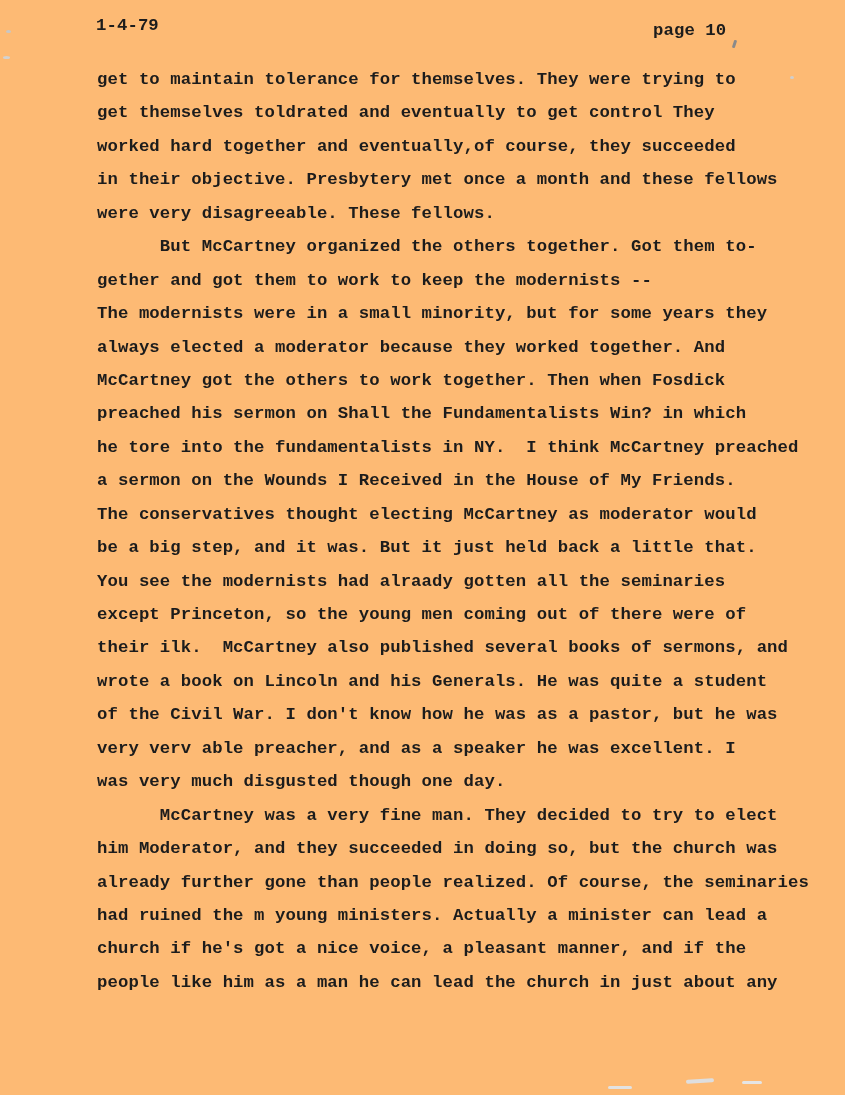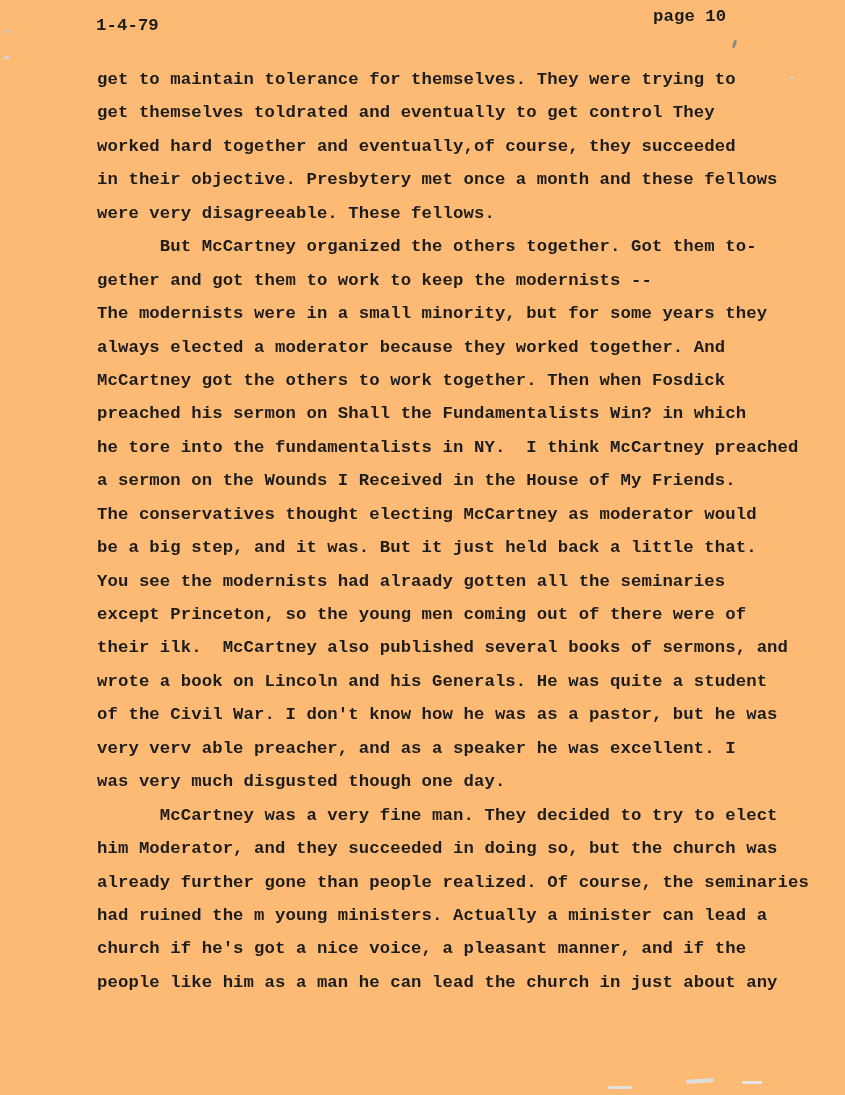--- a/index.html
+++ b/index.html
@@ -27,21 +27,21 @@
     -webkit-font-smoothing: antialiased;
   }
   .header-date {
     position: absolute;
     left: 96px;
     top: 16px;
   }
   .header-page {
     position: absolute;
     left: 653px;
-    top: 7px;
+    top: 21px;
   }
   .body-lines {
     position: absolute;
     left: 97px;
     top: 44px;
     width: 730px;
     margin-top: 19px;
   }
   .body-lines .line {
     height: 33.45px;

